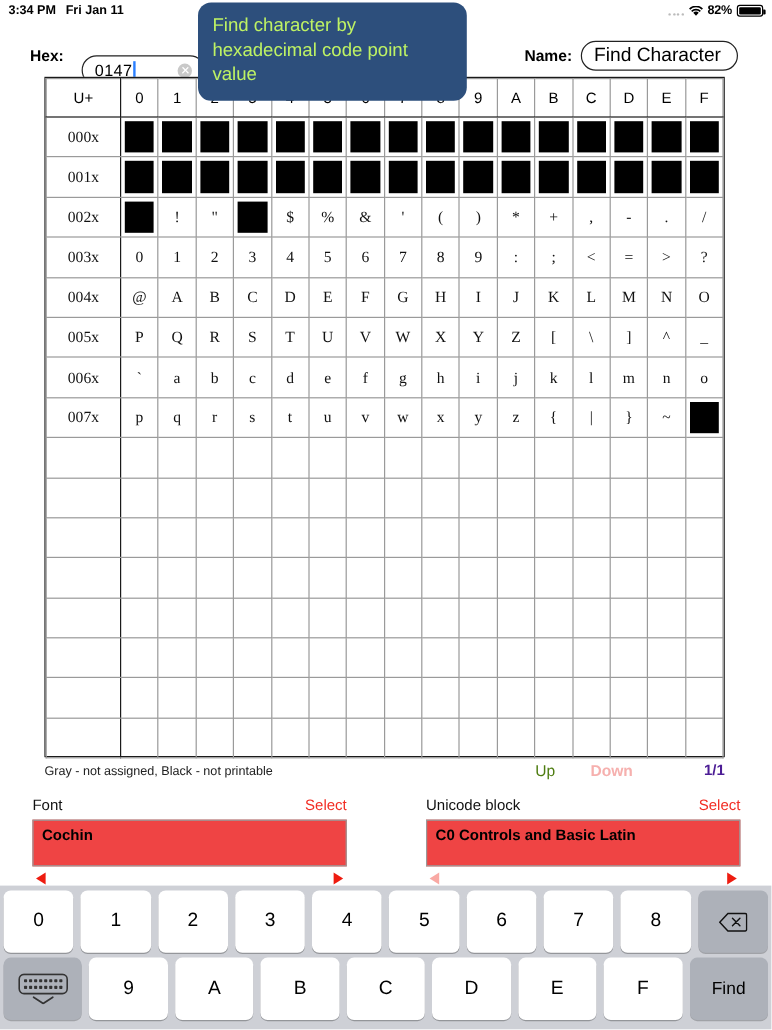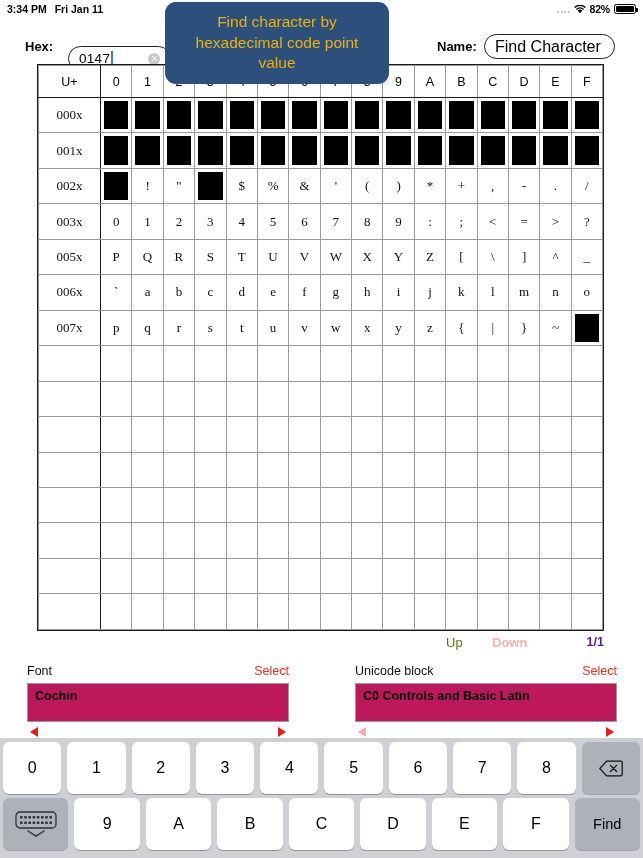--- a/index.html
+++ b/index.html
@@ -52,22 +52,22 @@
   .clear-btn::after { transform: rotate(-45deg); }
   #name-label { position: absolute; left: 437px; }
   #name-input-wrap { position: absolute; left: 484px; width: 131px; }
   #name-placeholder { font-size: 16px; color: #000000; text-align: right; }
 
   
   #tooltip {
     position: absolute; left: 165px; top: 2px; width: 224px; height: 82px;
     background: #2d4f7c; border-radius: 11px;
     display: flex; align-items: center; justify-content: center;
-    text-align: center; padding: 6px 12px;
-    color: #eab308; font-size: 15.5px; line-height: 1.32;
+    text-align: left; padding: 6px 12px;
+    color: #bef264; font-size: 15.5px; line-height: 1.32;
     z-index: 40;
   }
 
   
   #char-table {
     position: absolute; left: 37px; top: 64px; width: 567px; height: 567px;
     border: 1.5px solid #1a1a1a; border-collapse: collapse; background: #fff;
   }
   #char-table table { border-collapse: collapse; width: 100%; height: 100%; table-layout: fixed; }
   #char-table td, #char-table th {
@@ -96,21 +96,21 @@
   #page-indicator { position: absolute; right: 0; top: -2px; font-size: 12.5px; color: #4c1d95; font-weight: 600; }
 
   
   .sel-panel { position: absolute; top: 664px; width: 262px; }
   #font-panel { left: 27px; }
   #block-panel { left: 355px; }
   .sel-head { display: flex; align-items: flex-start; height: 16px; }
   .sel-title { font-size: 12.5px; color: #111; }
   .sel-link { margin-left: auto; font-size: 12.5px; color: #f22d24; }
   .sel-box {
-    margin-top: 3px; border: 1px solid #9a9a9a; height: 39px; background: #be185d;
+    margin-top: 3px; border: 1px solid #9a9a9a; height: 39px; background: #ef4444;
     display: flex; align-items: flex-start; padding: 5px 7px;
   }
   .sel-value { font-size: 12.5px; font-weight: bold; color: #000; }
   .sel-arrows { position: relative; height: 14px; margin-top: 2px; }
   .tri { position: absolute; top: 3px; width: 0; height: 0; }
   .tri.left  { left: 3px;  border-top: 5px solid transparent; border-bottom: 5px solid transparent; border-right: 8px solid #ee1c10; }
   .tri.right { right: 3px; border-top: 5px solid transparent; border-bottom: 5px solid transparent; border-left: 8px solid #ee1c10; }
   .tri.dim { opacity: 0.38; }
 
   
@@ -337,20 +337,39 @@
           <td>8</td>
           <td>9</td>
           <td>:</td>
           <td>;</td>
           <td>&lt;</td>
           <td>=</td>
           <td>&gt;</td>
           <td>?</td>
         </tr>
         <tr>
+          <td class="rowhdr">004x</td>
+          <td>@</td>
+          <td>A</td>
+          <td>B</td>
+          <td>C</td>
+          <td>D</td>
+          <td>E</td>
+          <td>F</td>
+          <td>G</td>
+          <td>H</td>
+          <td>I</td>
+          <td>J</td>
+          <td>K</td>
+          <td>L</td>
+          <td>M</td>
+          <td>N</td>
+          <td>O</td>
+        </tr>
+        <tr>
           <td class="rowhdr">005x</td>
           <td>P</td>
           <td>Q</td>
           <td>R</td>
           <td>S</td>
           <td>T</td>
           <td>U</td>
           <td>V</td>
           <td>W</td>
           <td>X</td>
@@ -552,20 +571,21 @@
           <td></td>
           <td></td>
           <td></td>
           <td></td>
         </tr>
       </tbody>
   </table>
 </div>
 
 <div id="legend-row">
+  <span id="legend-text">Gray - not assigned, Black - not printable</span>
   <span id="nav-up">Up</span>
   <span id="nav-down">Down</span>
   <span id="page-indicator">1/1</span>
 </div>
 
 <div id="font-panel" class="sel-panel">
   <div class="sel-head">
     <span class="sel-title">Font</span>
     <span class="sel-link">Select</span>
   </div>

